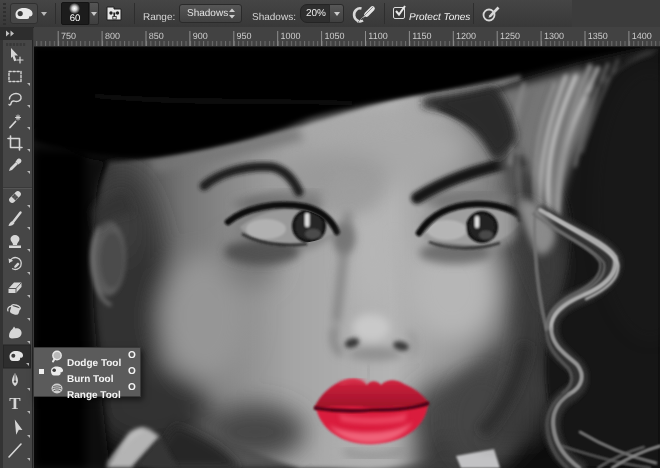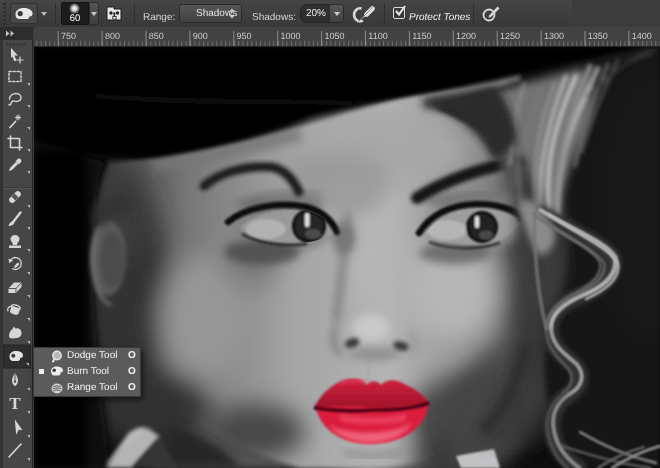--- a/index.html
+++ b/index.html
@@ -9,21 +9,21 @@
   #optbar{position:absolute;left:0;top:0;width:572px;height:27px;
           background:linear-gradient(#454545,#383838);border-bottom:1px solid #282828;}
   .sep{position:absolute;top:3px;width:1px;height:21px;background:#2e2e2e;}
   .lbl{position:absolute;top:12px;font-size:10px;color:#d6d6d6;}
   #ruler{position:absolute;left:34px;top:27px;width:626px;height:20px;background:#434343;}
   #toolbar{position:absolute;left:0;top:27px;width:33px;height:441px;background:#474747;}
   #canvas{position:absolute;left:34px;top:47px;width:626px;height:421px;background:#0e0e0e;}
   #menu{position:absolute;left:33px;top:347px;width:108px;height:50px;background:#5b5b5b;
         border:1px solid #3a3a3a;box-sizing:border-box;box-shadow:2px 3px 6px rgba(0,0,0,.55);}
   .mrow{position:relative;height:16px;color:#f4f4f4;font-size:10px;line-height:16px;}
-  .mrow .tx{position:absolute;left:33px;top:0;}
+  .mrow .tx{position:absolute;left:33px;top:8px;font-weight:bold;}
   .mrow .sc{position:absolute;left:94px;top:0;font-weight:bold;}
 </style>
 </head>
 <body>
 
 <svg id="canvas" viewBox="34 47 626 421" width="626" height="421">
   <defs>
     <filter id="b1" x="-30%" y="-30%" width="160%" height="160%">
         <feGaussianBlur stdDeviation="1"></feGaussianBlur>
       </filter>
@@ -293,21 +293,21 @@
   <svg style="position:absolute;left:106px;top:6px" width="17" height="16" viewBox="0 0 17 16">
     <path d="M1,3 L1,14 L15,14 L15,3 L8,3 L8,1 L1,1 Z" fill="#e6e6e6" stroke="#1e1e1e" stroke-width="1"></path>
     <circle cx="5" cy="7" r="1.7" fill="#222"></circle>
       <circle cx="11.5" cy="7" r="1.7" fill="#222"></circle>
       <path d="M7.2,6.5 L9.5,6.5 L8.8,10.5 L7.6,10.5 Z" fill="#222"></path>
     <rect x="6.8" y="10.5" width="3.4" height="2.6" fill="#e6e6e6" stroke="#222" stroke-width=".8"></rect>
   </svg>
   <div class="sep" style="left:134px"></div>
   <span class="lbl" style="left:143px">Range:</span>
 
-  <div style="position:absolute;left:179px;top:4px;width:63px;height:19px;background:linear-gradient(#565656,#414141);border:1px solid #2a2a2a;border-radius:3px;box-sizing:border-box;color:#e4e4e4;font-size:10px;line-height:17px;padding-left:16px;">Shadows</div>
+  <div style="position:absolute;left:179px;top:4px;width:63px;height:19px;background:linear-gradient(#565656,#414141);border:1px solid #2a2a2a;border-radius:3px;box-sizing:border-box;color:#e4e4e4;font-size:10px;line-height:17px;padding-left:7px;">Shadows</div>
   <svg style="position:absolute;left:228px;top:8px" width="8" height="11" viewBox="0 0 8 11">
       <path d="M1,4 L7,4 L4,0.5 Z M1,7 L7,7 L4,10.5 Z" fill="#cccccc"></path>
     </svg>
   <span class="lbl" style="left:252px">Shadows:</span>
 
   <div style="position:absolute;left:300px;top:4px;width:44px;height:19px;background:#2f2f2f;border:1px solid #242424;border-radius:7px;box-sizing:border-box;color:#ececec;font-size:10px;line-height:17px;padding-left:5px;">20%</div>
   <div style="position:absolute;left:329px;top:4px;width:15px;height:19px;background:linear-gradient(#575757,#404040);border:1px solid #2a2a2a;border-radius:0 3px 3px 0;box-sizing:border-box;"></div>
   <svg style="position:absolute;left:333px;top:11px" width="8" height="6" viewBox="0 0 8 6">
       <path d="M1,1 L7,1 L4,5 Z" fill="#cccccc"></path>
     </svg>

